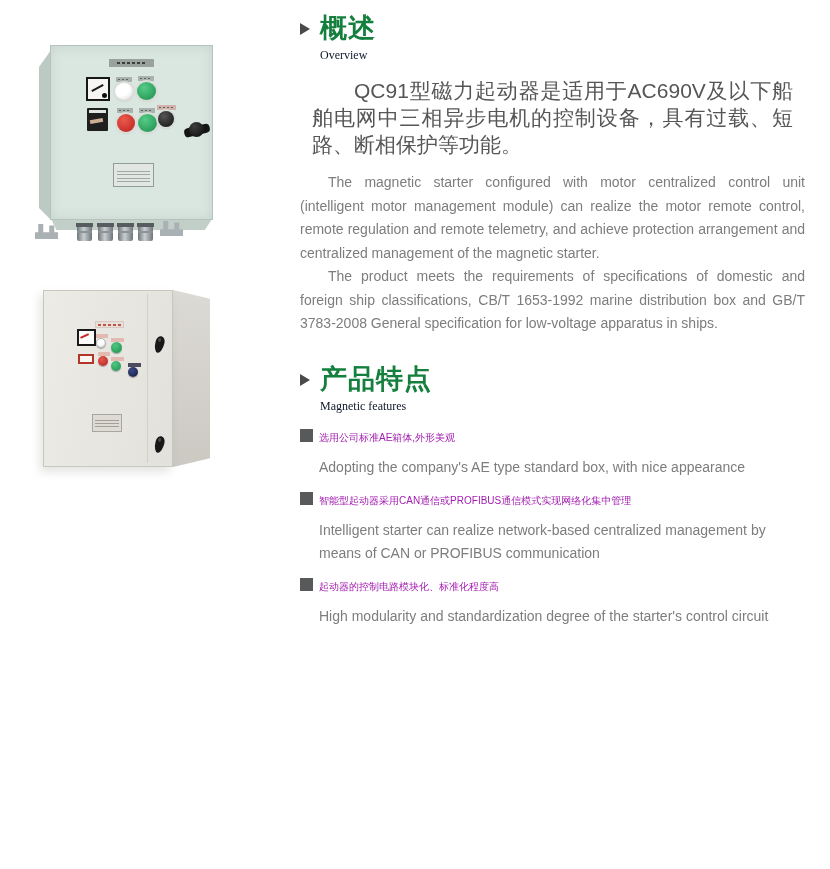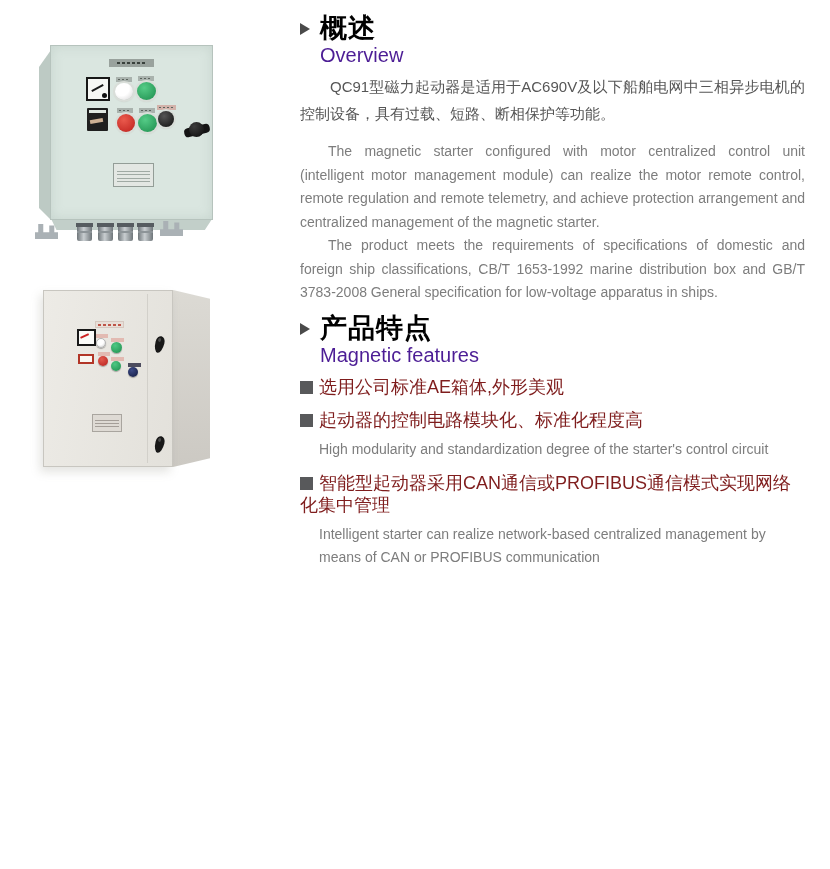--- a/index.html
+++ b/index.html
@@ -6,28 +6,28 @@
   body{
     width:830px;height:869px;position:relative;background:#ffffff;overflow:hidden;
     font-family:"Liberation Sans","DejaVu Sans",sans-serif;
   }
   
   .content{position:absolute;left:300px;top:13px;width:505px;}
   .sec-head{display:flex;align-items:flex-start;margin:0 0 8px 0;}
   .tri{width:0;height:0;border-left:10px solid #4a4a4a;border-top:6px solid transparent;
        border-bottom:6px solid transparent;margin-top:10px;flex:0 0 auto;}
   .head-text{margin-left:10px;}
-  .zh-title{font-size:27px;line-height:30px;color:#000000;margin:0;font-weight:700;letter-spacing:1px;}
-  .en-title{font-size:20px;line-height:19px;color:#4c1d95;margin-top:3px;}
-  .para-zh{font-size:15px;color:#565656;line-height:27px;text-align:justify;text-indent:2em;margin:0;}
+  .zh-title{font-size:27px;line-height:30px;color:#15803d;margin:0;font-weight:700;letter-spacing:1px;}
+  .en-title{font-size:12px;line-height:19px;color:#0f172a;margin-top:3px;font-family:Liberation Serif, serif;}
+  .para-zh{font-size:21px;color:#565656;line-height:27px;text-align:justify;text-indent:2em;margin:12px;}
   .en-block{margin-top:13px;}
   .para-en{font-size:14px;color:#7d7d7d;line-height:23.5px;text-align:justify;text-indent:2em;margin:0;}
-  .features-sec{margin-top:8px;}
+  .features-sec{margin-top:28px;}
   .feature{margin-top:11px;}
-  .f-zh{font-size:18px;color:#7f1d1d;line-height:22px;}
+  .f-zh{font-size:10px;color:#a21caf;line-height:22px;}
   .sq{display:inline-block;width:13px;height:13px;background:#58595b;margin-right:6px;vertical-align:-1px;}
   .f-en{font-size:14px;color:#7d7d7d;line-height:23px;margin:7px 0 0 19px;}
   
   figure{margin:0;padding:0;position:absolute;}
   figure *{position:absolute;}
   
   .cab1{left:35px;top:42px;width:190px;height:205px;}
   .c1-sideface{left:4px;top:8px;width:12px;height:170px;background:#bdcac4;
     clip-path:polygon(100% 0,100% 100%,0 93%,0 10%);}
   .c1-body{left:15px;top:3px;width:163px;height:175px;background:#dae6e0;
@@ -187,30 +187,31 @@
       <div class="head-text">
         <h2 class="zh-title">产品特点</h2>
         <div class="en-title">Magnetic features</div>
       </div>
     </div>
 
     <div class="feature">
       <div class="f-zh">
         <span class="sq"></span><span>选用公司标准AE箱体,外形美观</span>
       </div>
+      <div class="f-en">Adopting the company's AE type standard box, with nice appearance</div>
+    </div>
+
+    <div class="feature">
+      <div class="f-zh">
+        <span class="sq"></span><span>智能型起动器采用CAN通信或PROFIBUS通信模式实现网络化集中管理</span>
+      </div>
+      <div class="f-en">Intelligent starter can realize network-based centralized management by means of CAN or PROFIBUS communication</div>
     </div>
 
     <div class="feature">
       <div class="f-zh">
         <span class="sq"></span><span>起动器的控制电路模块化、标准化程度高</span>
       </div>
       <div class="f-en">High modularity and standardization degree of the starter's control circuit</div>
     </div>
-
-    <div class="feature">
-      <div class="f-zh">
-        <span class="sq"></span><span>智能型起动器采用CAN通信或PROFIBUS通信模式实现网络化集中管理</span>
-      </div>
-      <div class="f-en">Intelligent starter can realize network-based centralized management by means of CAN or PROFIBUS communication</div>
-    </div>
   </section>
 
 </main>
 
 </body></html>

